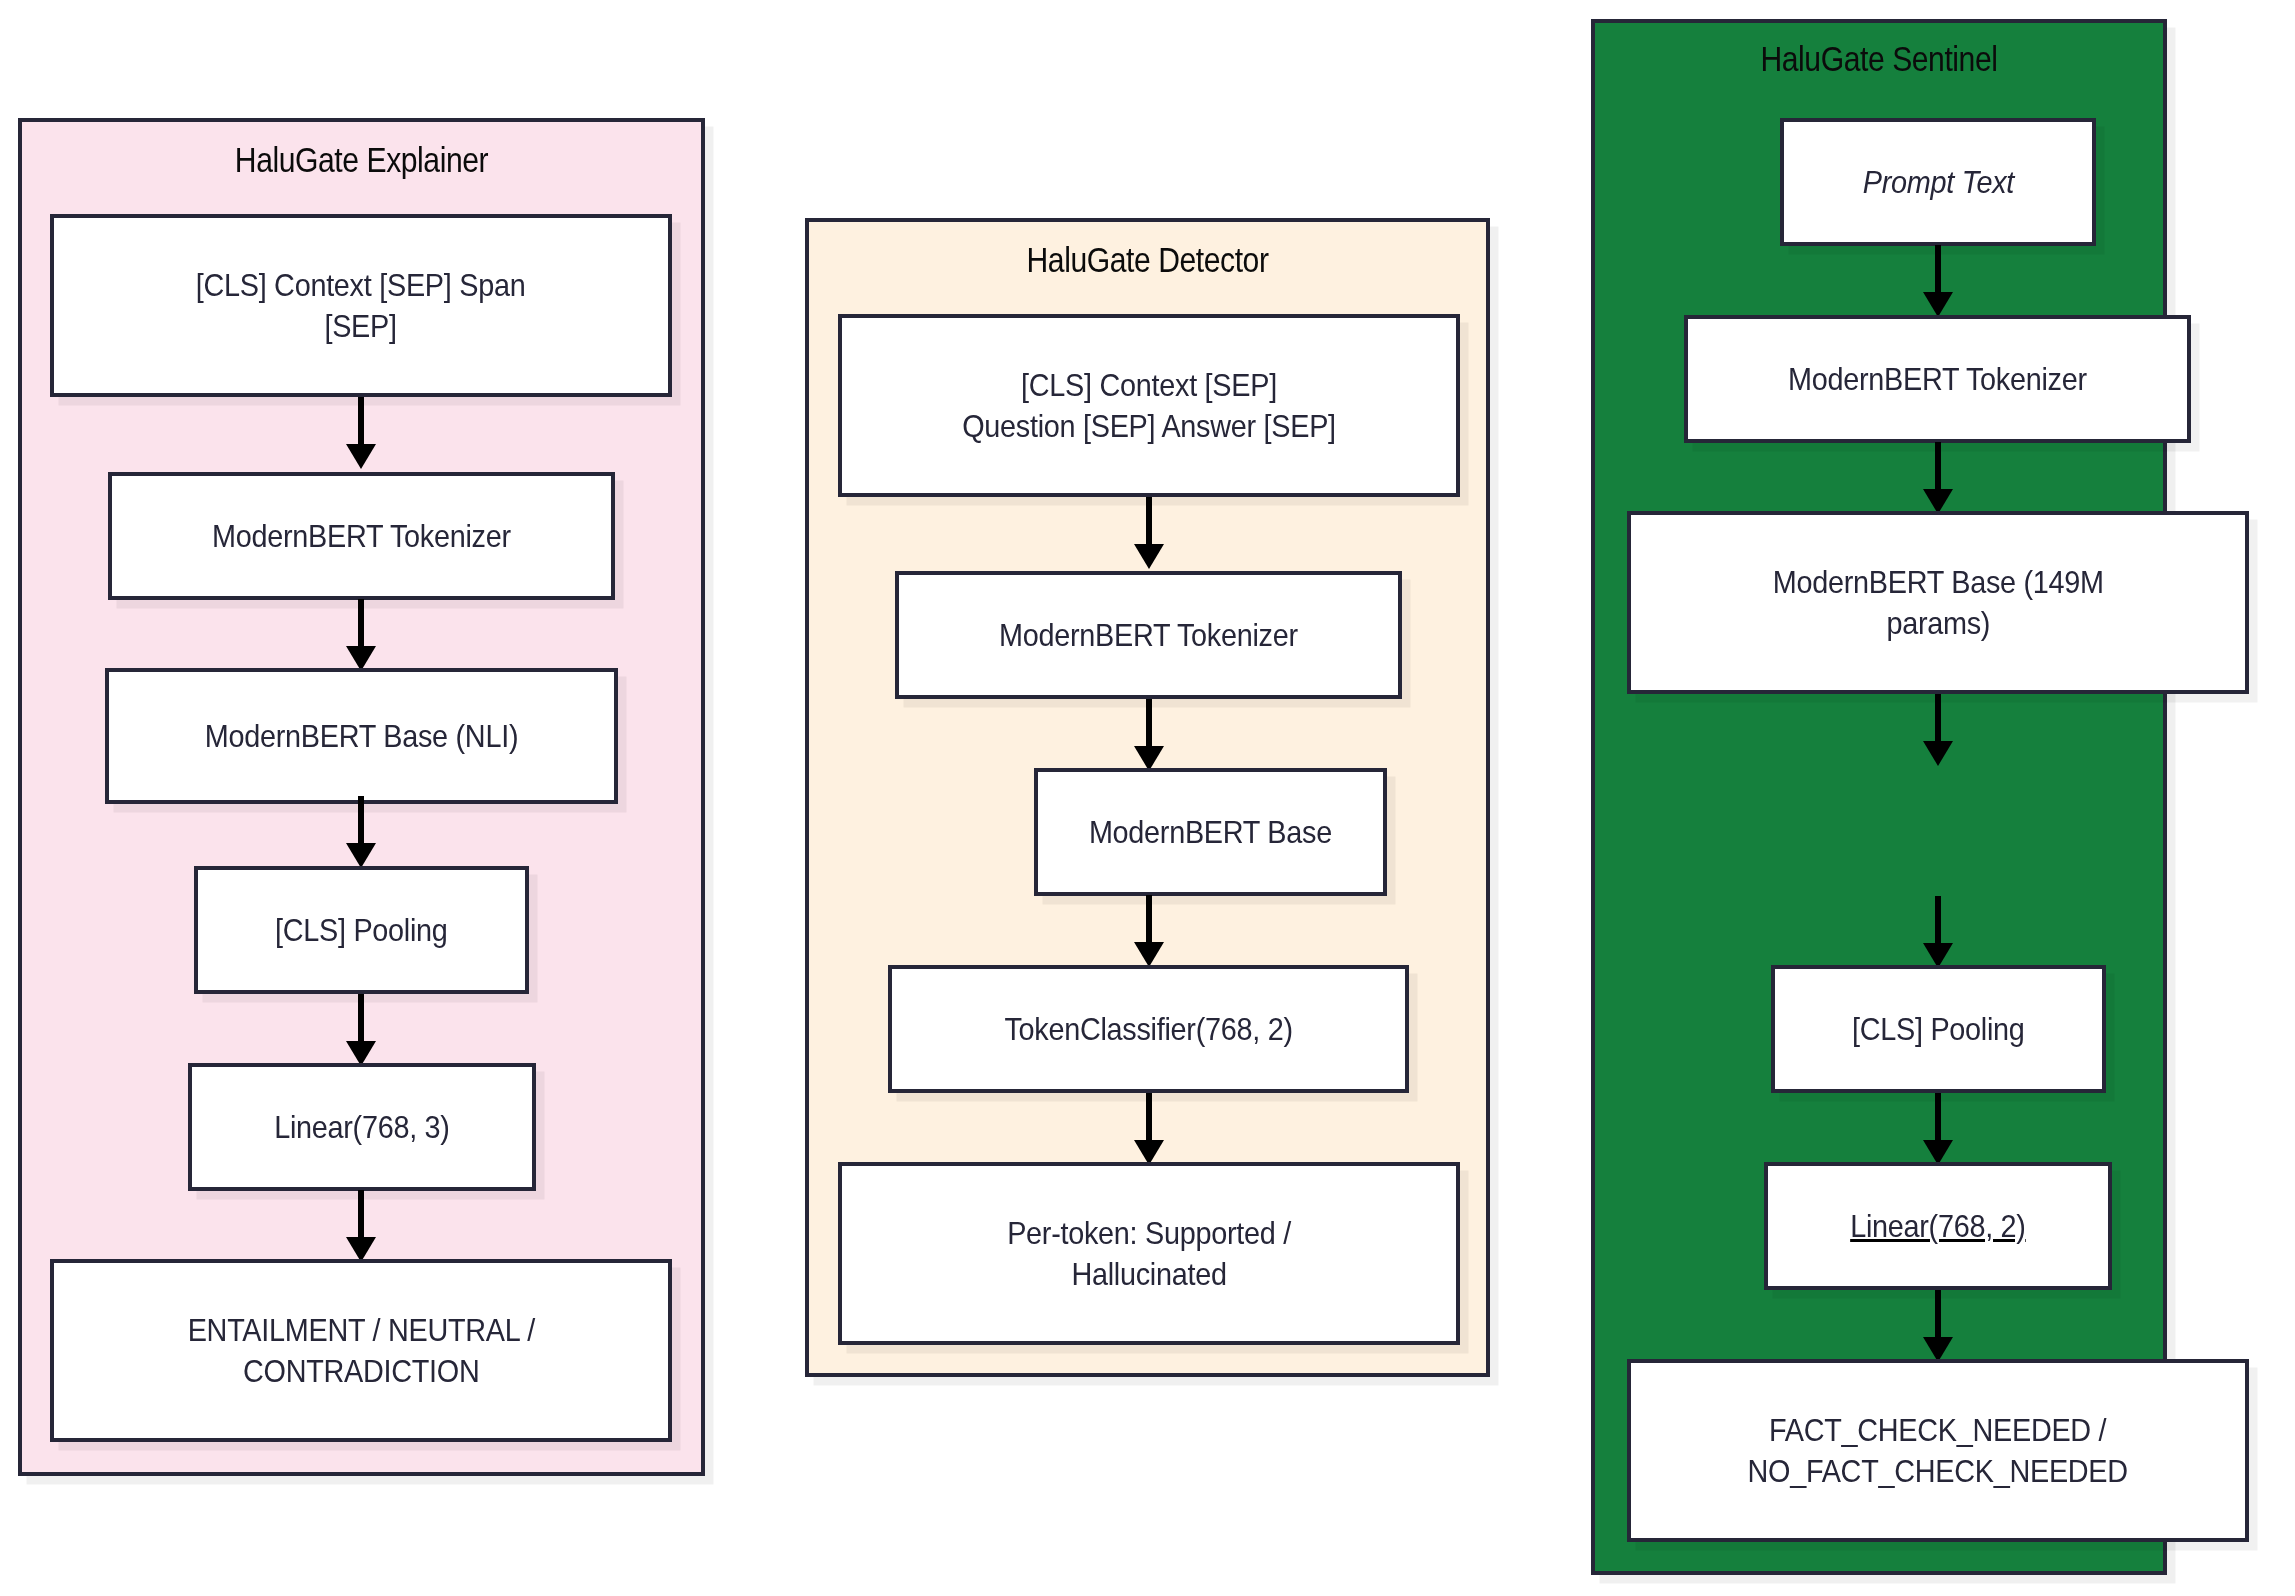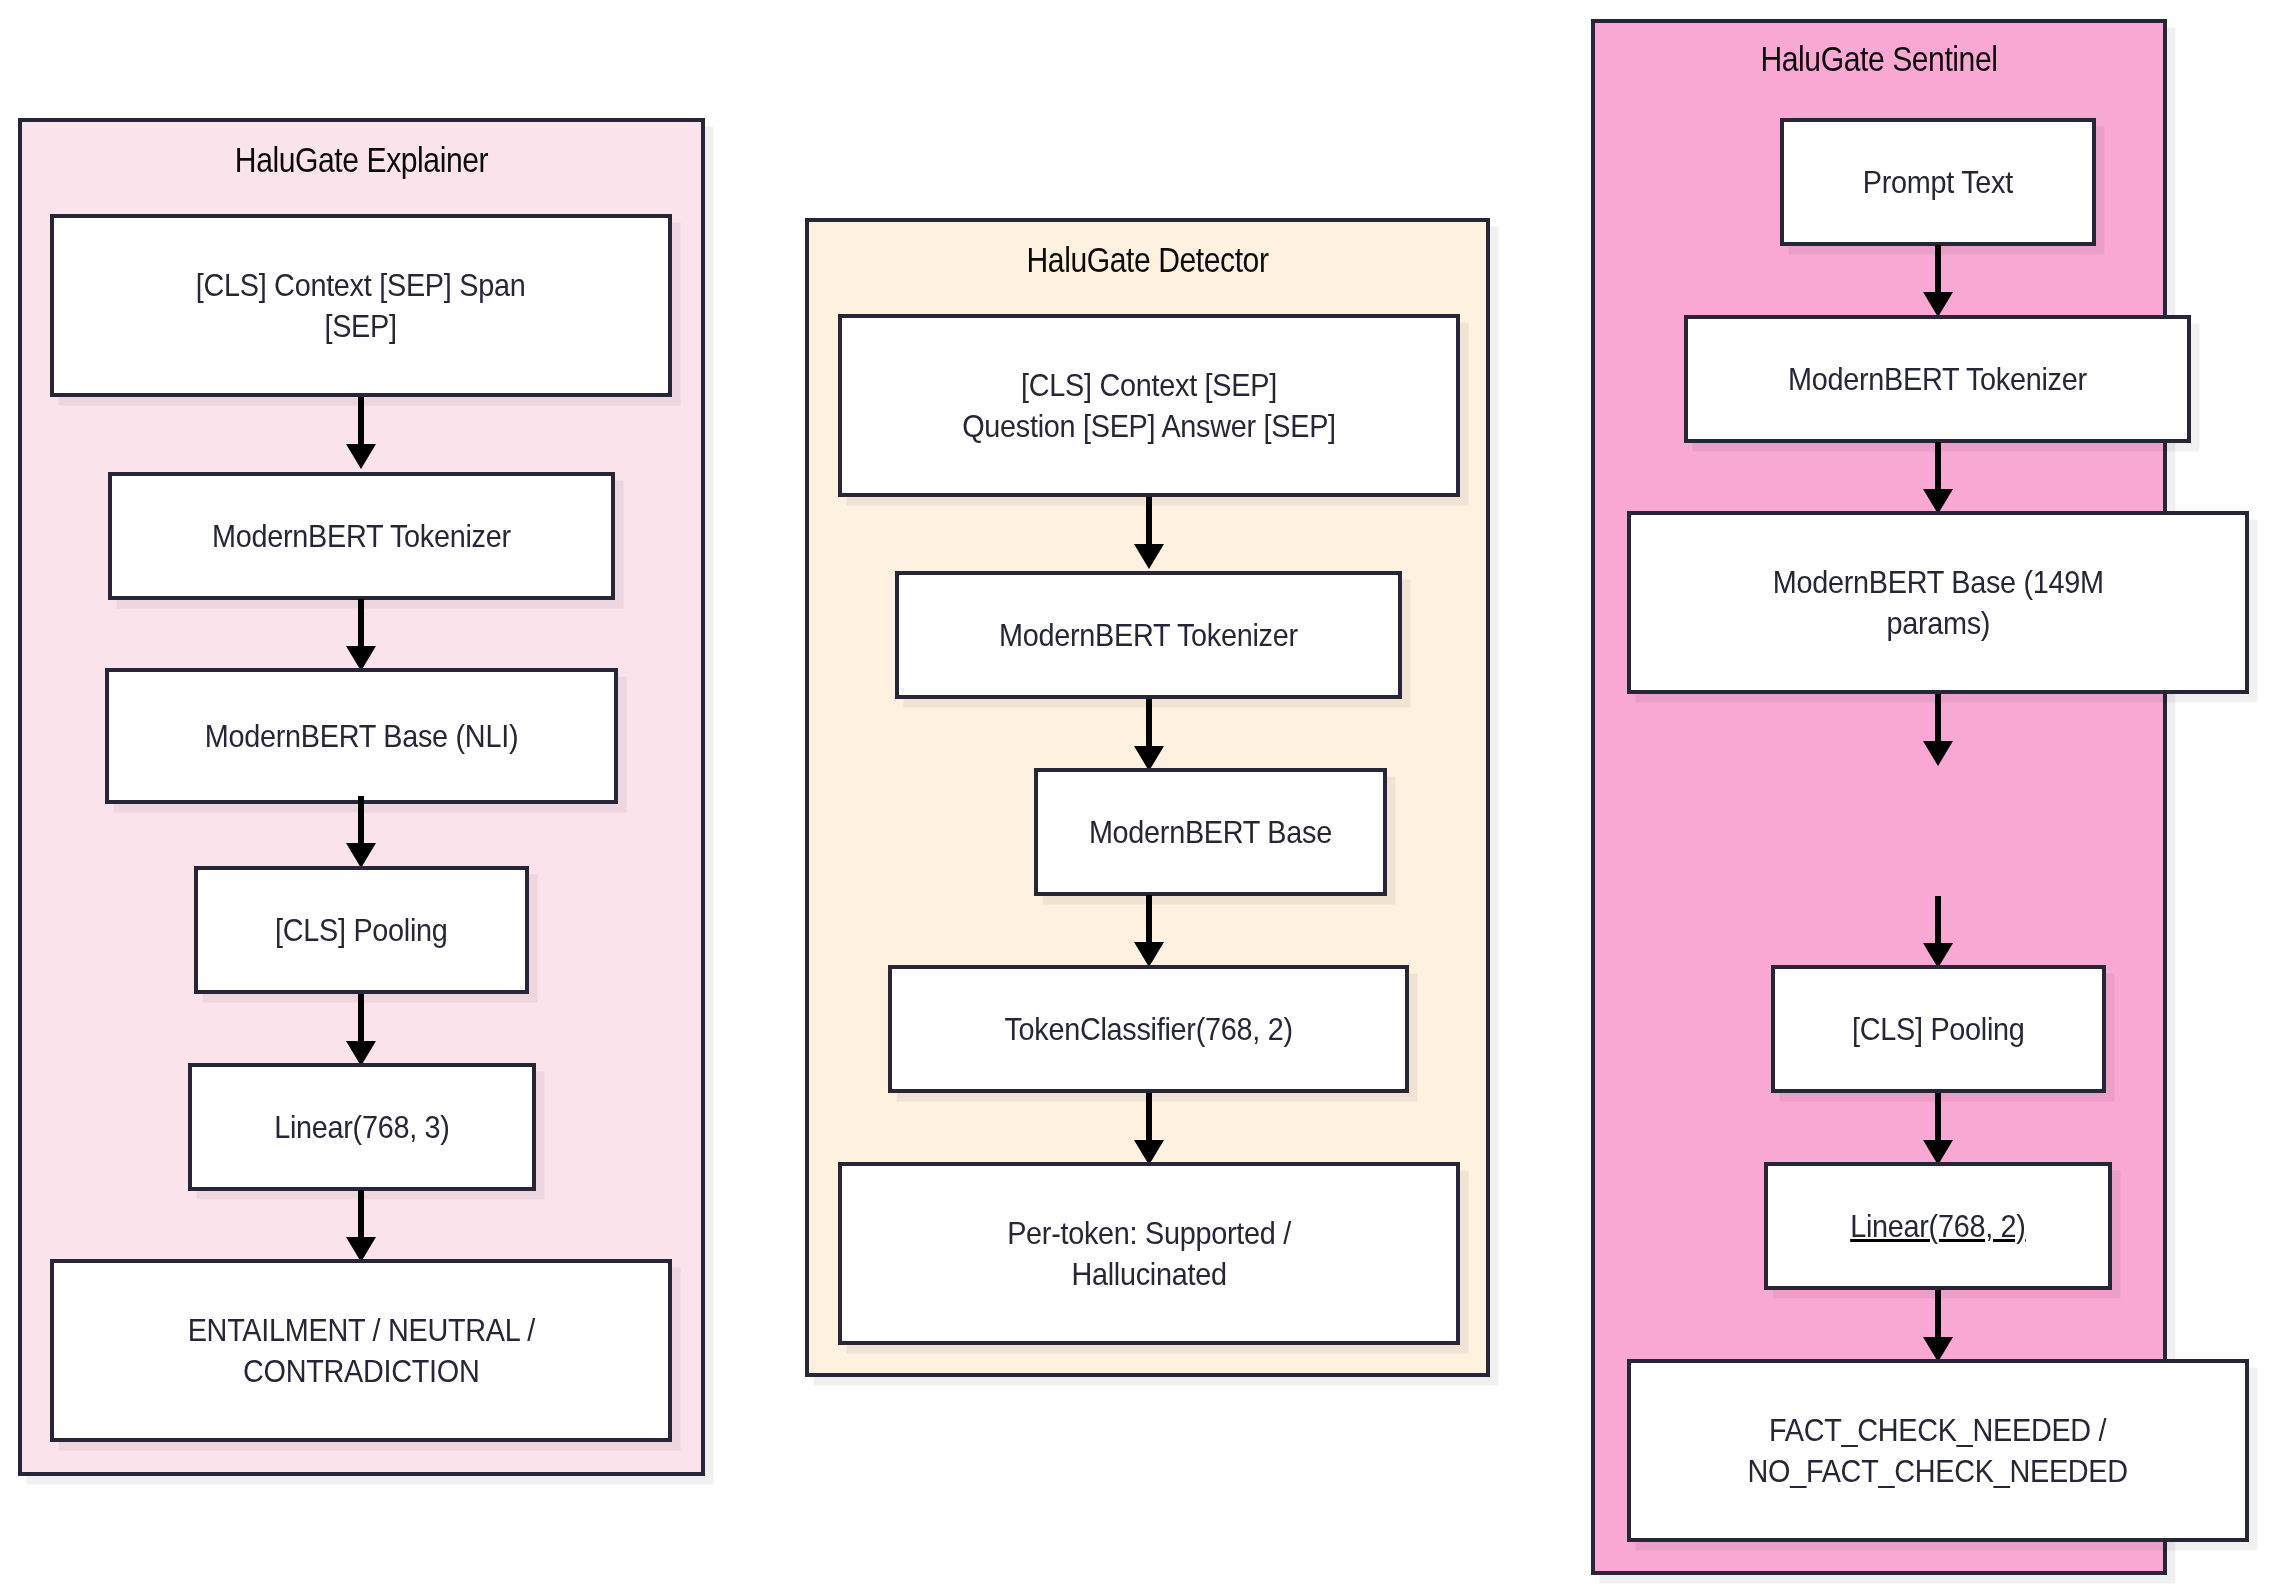--- a/index.html
+++ b/index.html
@@ -24,21 +24,21 @@
     font-size:35px;
     line-height:1;
     letter-spacing:-0.5px;
     font-family:"Liberation Sans Narrow","Liberation Sans","DejaVu Sans Condensed",sans-serif;
     transform:scaleX(0.86);
     white-space:nowrap;
   }
 
   #sg-explainer{left:18px;top:118px;width:687px;height:1358px;background:#fbe3ec;}
   #sg-detector {left:805px;top:218px;width:685px;height:1159px;background:#fef1e0;}
-  #sg-sentinel {left:1591px;top:19px;width:576px;height:1556px;background:#f9a8d4;}
+  #sg-sentinel {left:1591px;top:19px;width:576px;height:1556px;background:#15803d;}
 
   
   .node{
     position:absolute;
     background:#ffffff;
     border:4.8px solid #262638;
     box-sizing:border-box;
     display:flex;align-items:center;justify-content:center;
     box-shadow:8.5px 8.5px 0 0 rgba(0,0,0,0.055);
   }
@@ -160,21 +160,21 @@
 
   <div class="node" style="left:838px;top:1162px;width:622px;height:183px;">
     <span class="lbl">Per-token: Supported /
 Hallucinated</span>
   </div>
 
   <div class="subgraph" id="sg-sentinel">
     <div class="sg-title" style="top:18px;">HaluGate Sentinel</div>
   </div>
 
-  <div class="node" style="left:1780px;top:118px;width:316px;height:128px;">
+  <div class="node" style="left:1780px;top:118px;width:316px;height:128px;font-style:italic;">
     <span class="lbl">Prompt Text</span>
   </div>
   <div class="arrow" style="left:1938px;top:245px;">
     <div class="shaft" style="height:48px;"></div>
     <div class="head" style="top:47px;"></div>
   </div>
 
   <div class="node" style="left:1684px;top:315px;width:507px;height:128px;">
     <span class="lbl">ModernBERT Tokenizer</span>
   </div>

